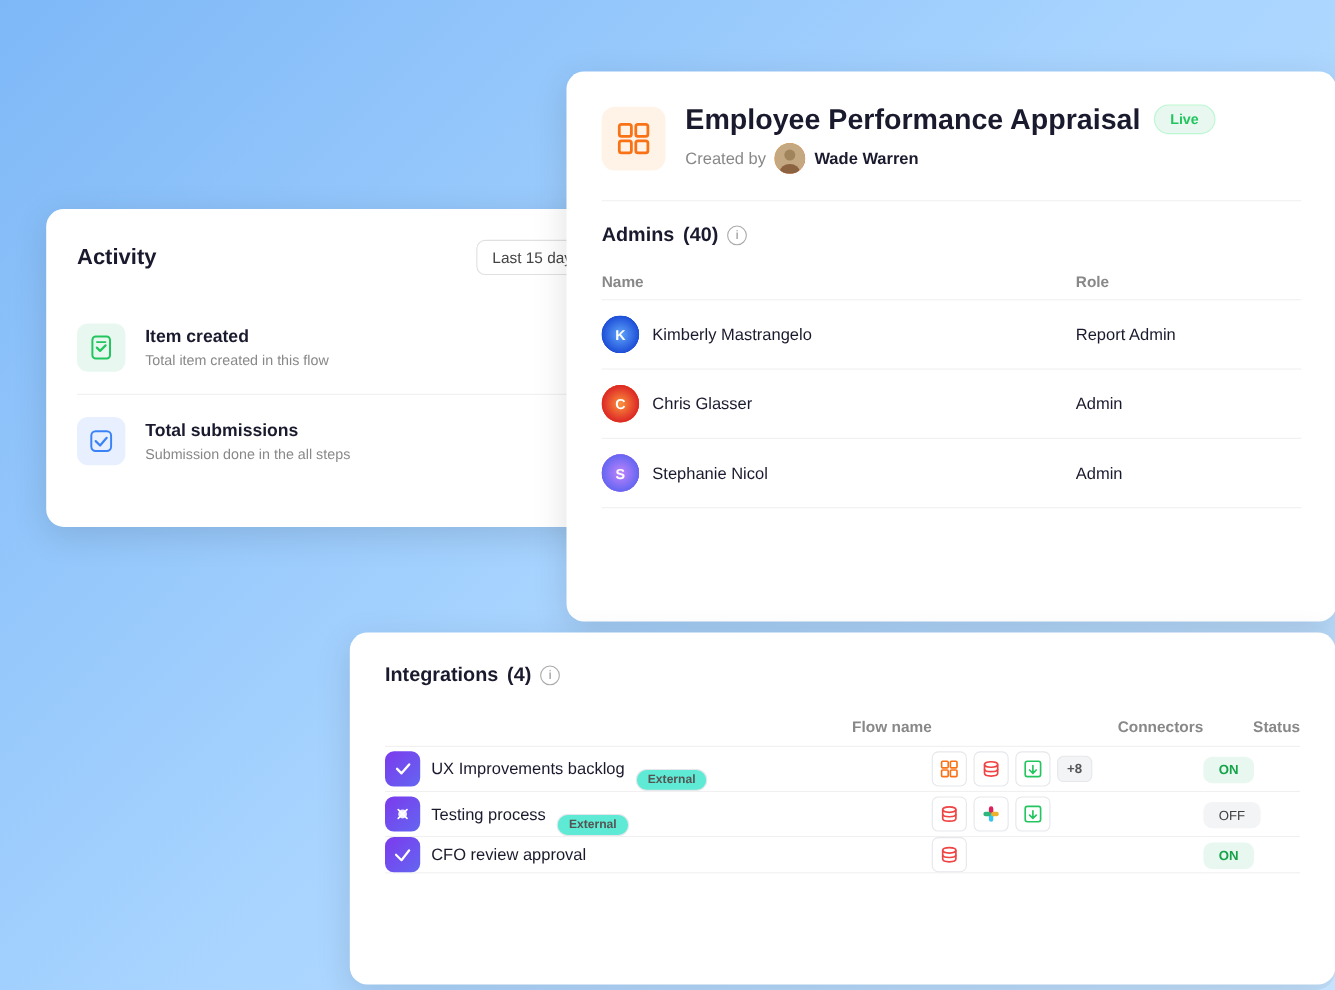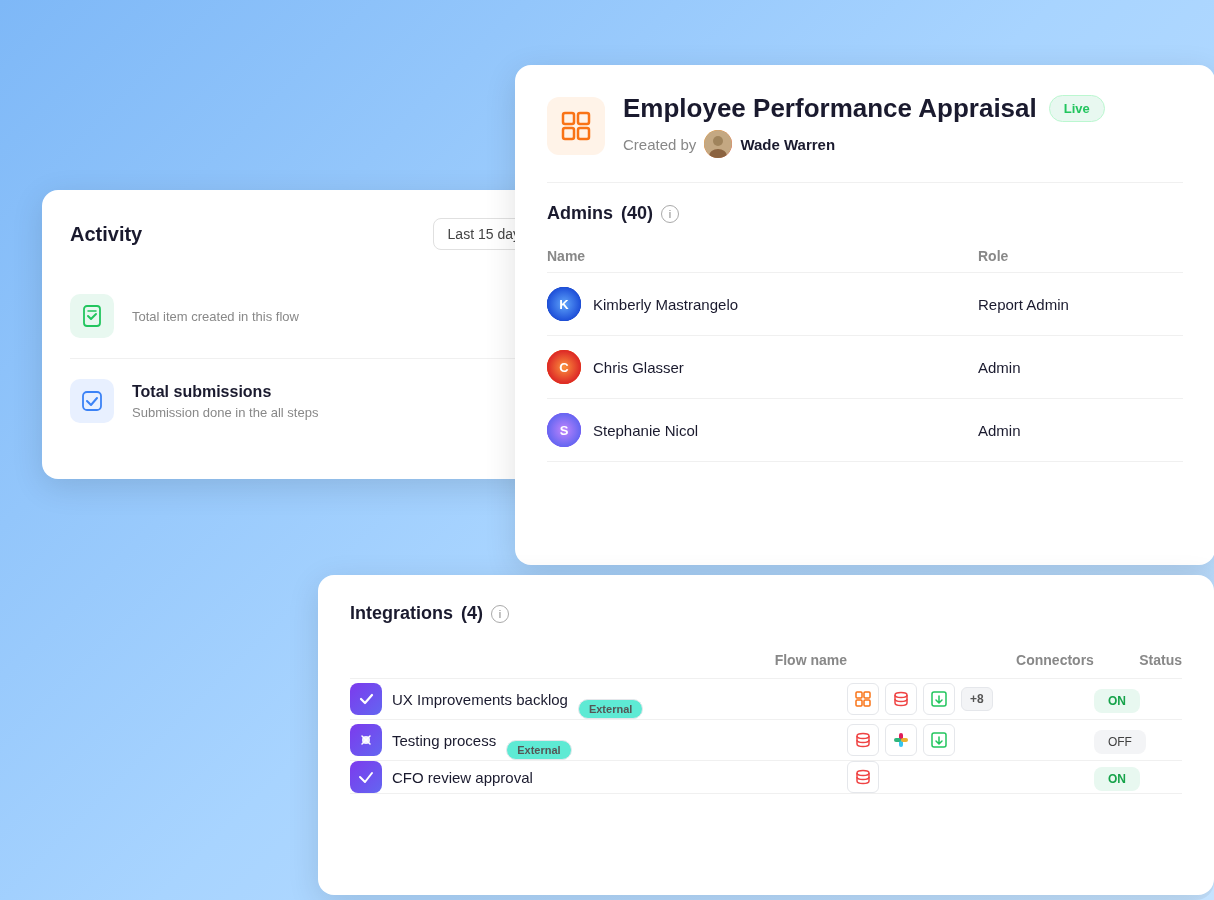--- a/index.html
+++ b/index.html
@@ -380,20 +380,21 @@
 
   <div class="activity-item">
     <div class="activity-icon-box icon-green">
       <svg class="activity-icon-svg" viewBox="0 0 24 24" fill="none">
         <rect x="4" y="2" width="16" height="20" rx="3" stroke="#22c55e" stroke-width="1.8" fill="none"></rect>
         <path d="M8 12l3 3 5-5" stroke="#22c55e" stroke-width="2" stroke-linecap="round" stroke-linejoin="round"></path>
         <path d="M8 7h8" stroke="#22c55e" stroke-width="1.5" stroke-linecap="round"></path>
       </svg>
     </div>
     <div class="activity-text">
+      <div class="activity-label">Item created</div>
       <div class="activity-desc">Total item created in this flow</div>
     </div>
     <div class="activity-count">25</div>
   </div>
 
   <div class="activity-item">
     <div class="activity-icon-box icon-blue">
       <svg class="activity-icon-svg" viewBox="0 0 24 24" fill="none">
         <rect x="3" y="3" width="18" height="18" rx="4" stroke="#3b82f6" stroke-width="1.8" fill="none"></rect>
         <path d="M7 12l4 4 6-7" stroke="#3b82f6" stroke-width="2" stroke-linecap="round" stroke-linejoin="round"></path>

